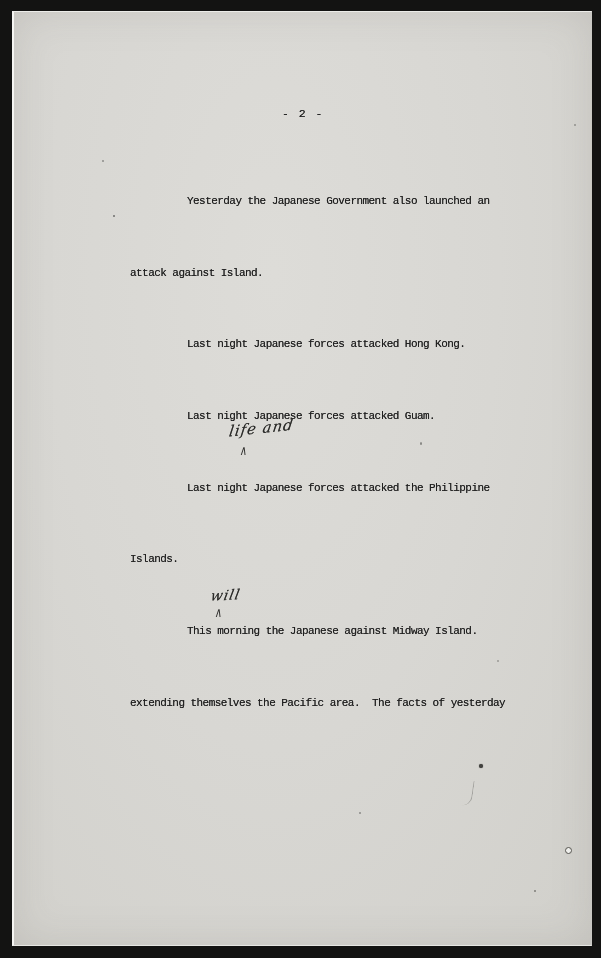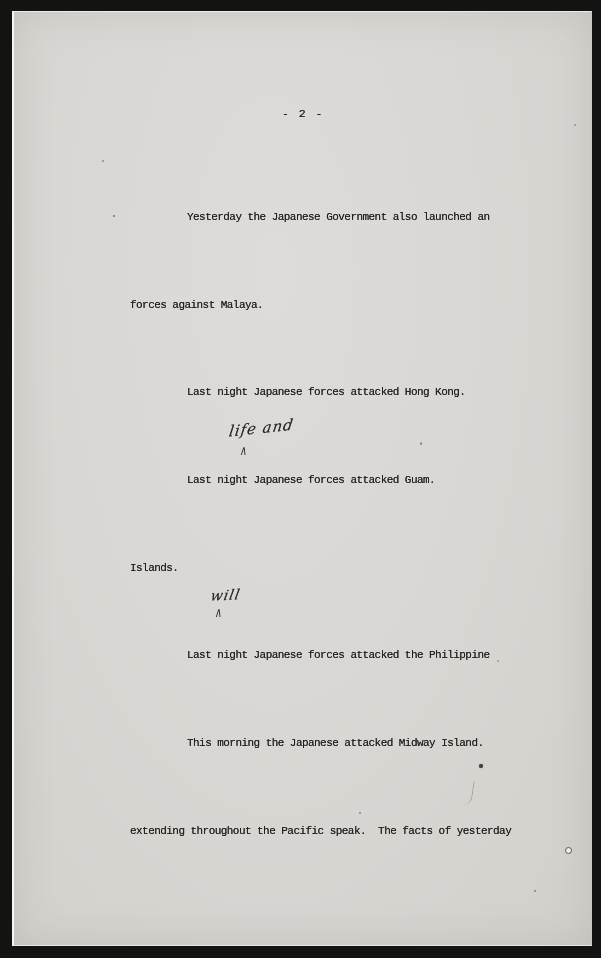--- a/index.html
+++ b/index.html
@@ -23,21 +23,21 @@
     font-size:11.5px;letter-spacing:1.5px;color:#1e1e1e;
     text-shadow:0 0 .6px rgba(25,25,25,.75);
     white-space:pre;
   }
   .body{
     position:absolute;left:116px;top:130px;width:420px;
     font-size:11px;line-height:23.9px;letter-spacing:-0.55px;
     color:#1f1f1f;white-space:pre;
     text-shadow:0 0 .6px rgba(25,25,25,.75);
   }
-  .ln{display:block;height:23.9px;margin-top:16px;}
+  .ln{display:block;height:23.9px;}
   .ind{padding-left:57px;}
   .hand{
     position:absolute;color:#2a2a28;
     font-family:"DejaVu Serif",serif;font-style:italic;
     white-space:pre;
     text-shadow:0 0 .4px rgba(40,40,38,.6);
   }
   .hw1{left:215px;top:407px;font-size:15px;letter-spacing:1px;transform:rotate(-6deg) skewX(-14deg);}
   .hw2{left:197px;top:575px;font-size:14px;letter-spacing:1px;transform:rotate(-3deg) skewX(-14deg);}
   .caret{
@@ -69,27 +69,27 @@
 </head>
 <body>
 
 <div class="frame">
   <div class="paper">
 
     <div class="pagenum">- 2 -</div>
 
     <div class="body">
       <span class="ln ind">Yesterday the Japanese Government also launched an</span>
-      <span class="ln">forces against Malaya.</span>
+      <span class="ln">attack against Island.</span>
       <span class="ln ind">Last night Japanese forces attacked Hong Kong.</span>
       <span class="ln ind">Last night Japanese forces attacked Guam.</span>
+      <span class="ln ind">Last night Japanese forces attacked the Philippine</span>
       <span class="ln">Islands.</span>
-      <span class="ln ind">Last night Japanese forces attacked the Philippine</span>
-      <span class="ln ind">This morning the Japanese attacked Midway Island.</span>
-      <span class="ln">extending throughout the Pacific speak.  The facts of yesterday</span>
+      <span class="ln ind">This morning the Japanese against Midway Island.</span>
+      <span class="ln">extending themselves the Pacific area.  The facts of yesterday</span>
       
       
       
       
       
       
       
       
       
       

